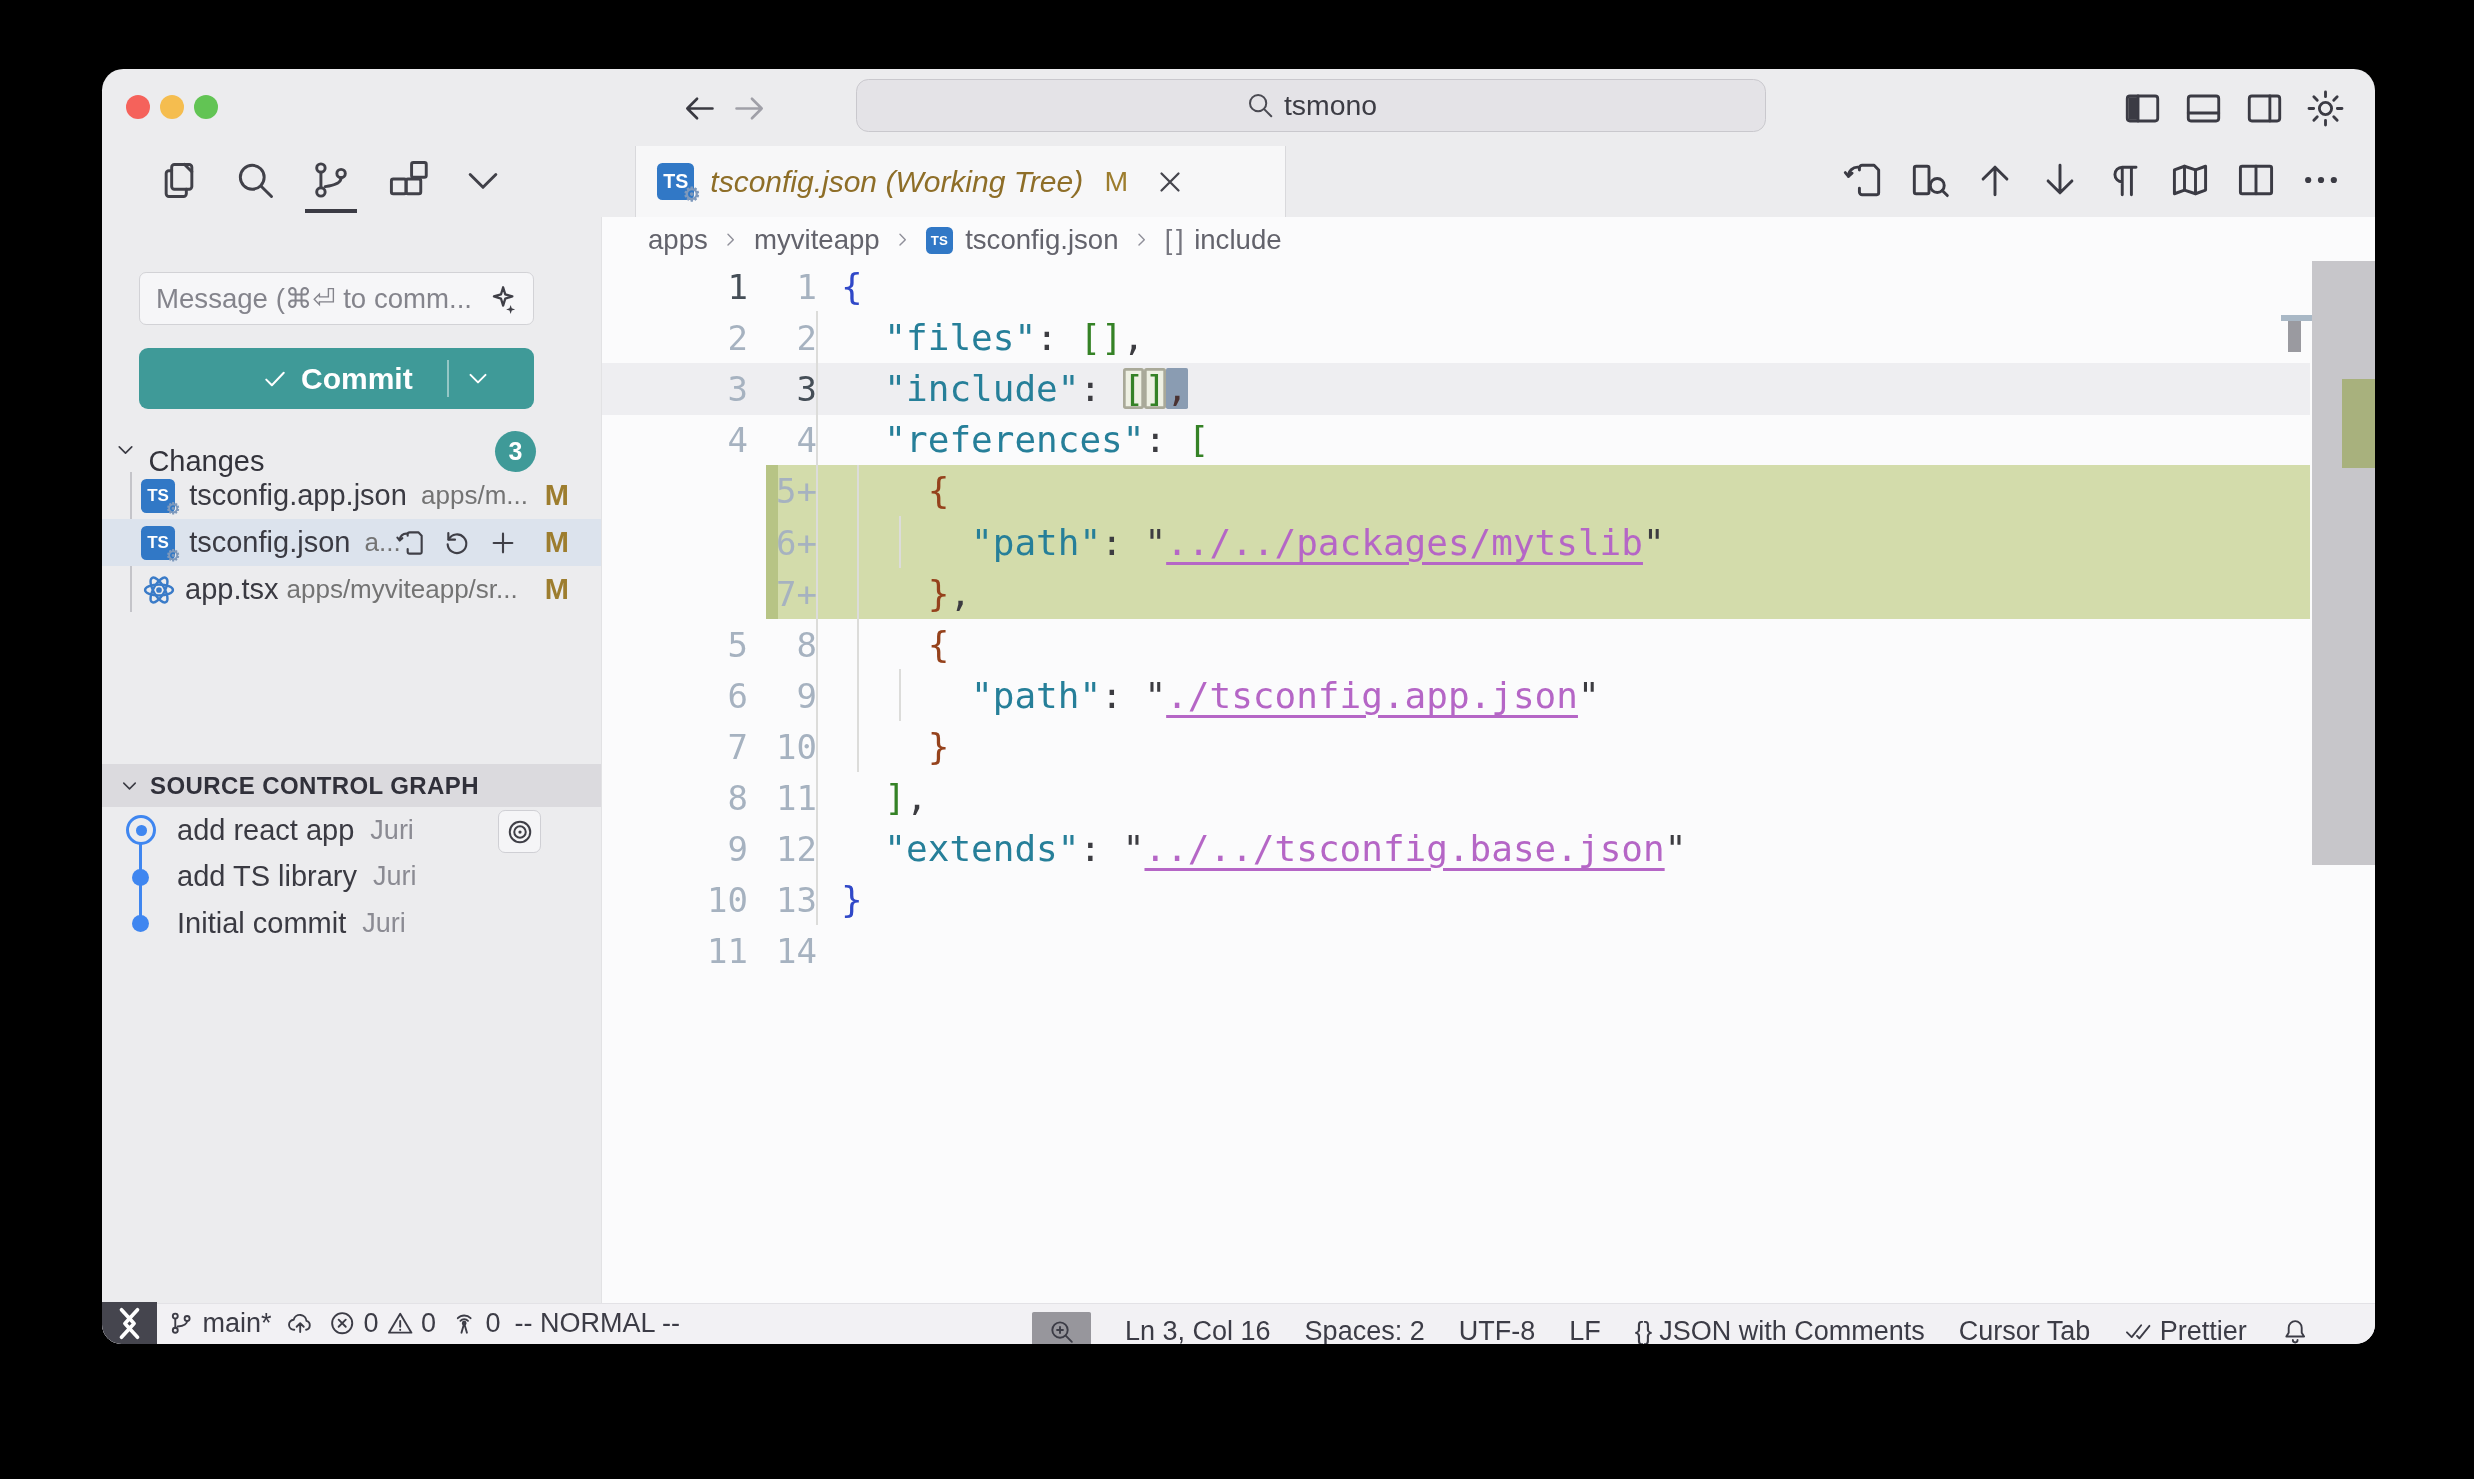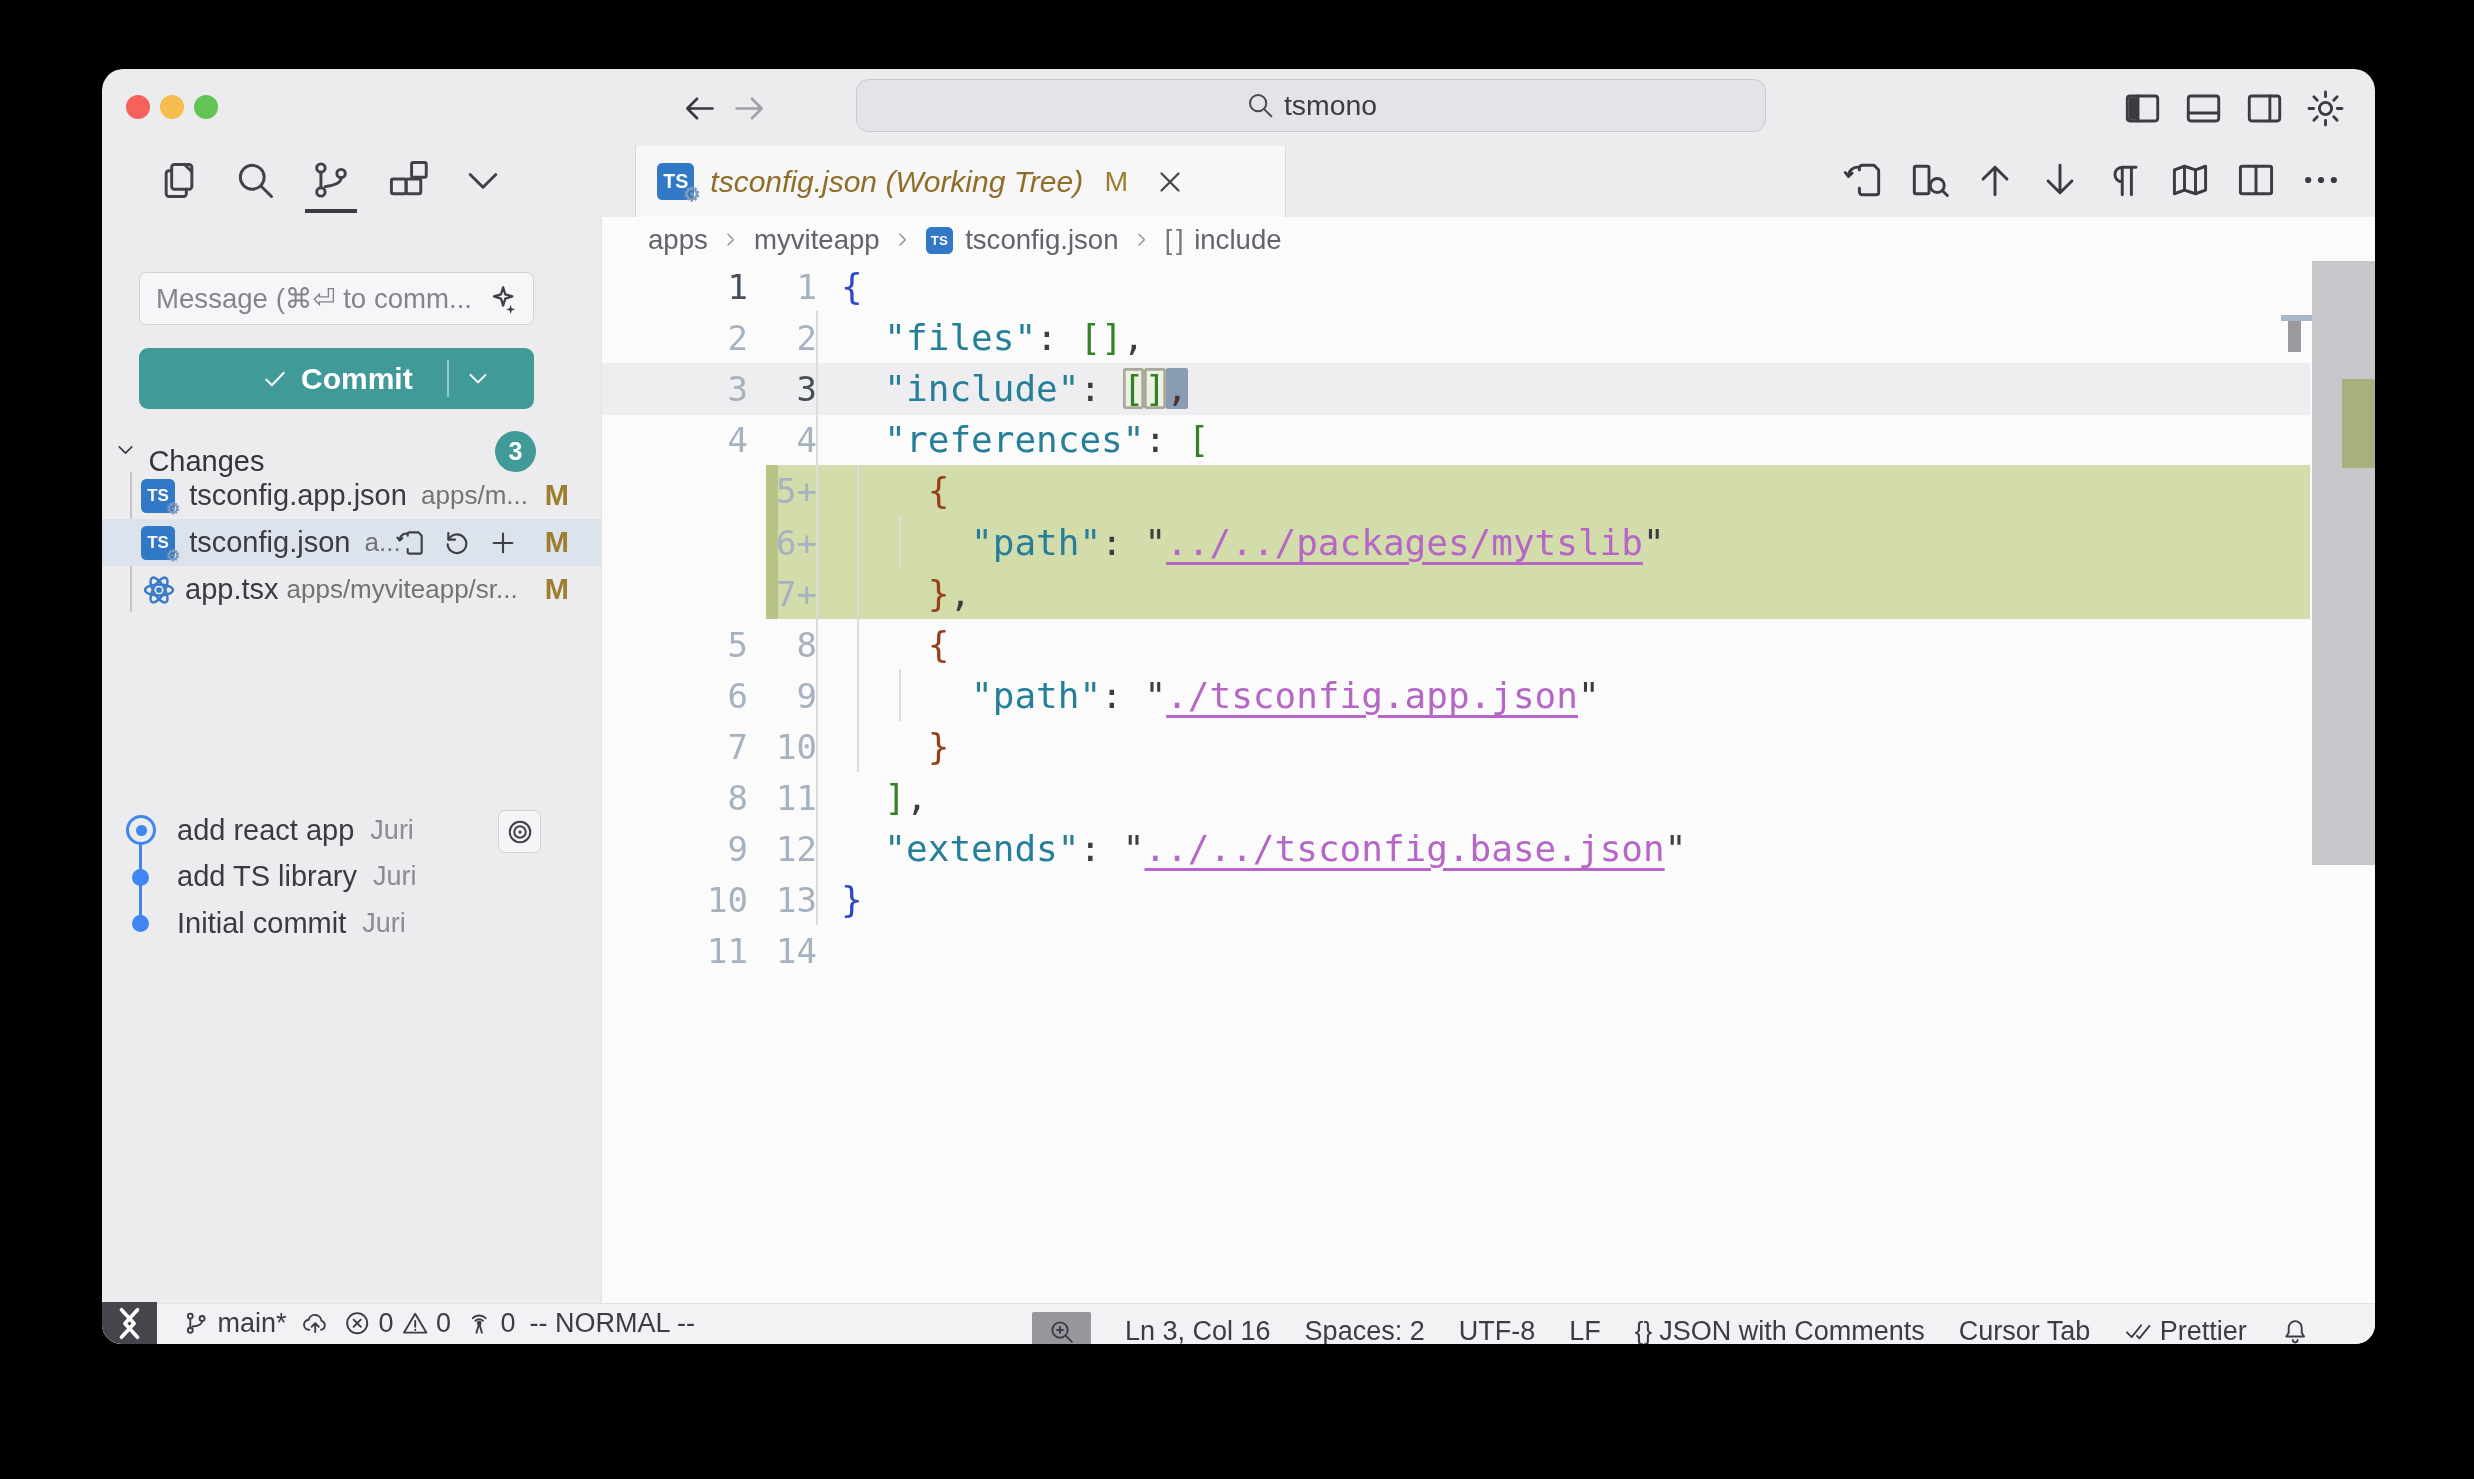--- a/index.html
+++ b/index.html
@@ -117,21 +117,21 @@
   #minimap-mark-bar { position:absolute; left:1679px; top:98px; width:31px; height:6.2px; background:#a9b8c6; }
   #minimap-mark-stem { position:absolute; left:1686px; top:104px; width:13.3px; height:31px; background:#9a9aa0; }
   #scrollbar { position:absolute; left:1710px; top:44px; width:64px; height:604px; background:#c7c6ca; }
   #ruler-added { position:absolute; left:1740px; top:162px; width:33px; height:89px; background:#a8b17d; }
 
   
   #statusbar { position:absolute; left:0; bottom:0; width:100%; height:41px; background:#f2f1f4;
                border-top:1.8px solid #e3e2e6; font-size:27px; color:#3c3c46; }
   #sb-remote { position:absolute; left:0; top:-1.8px; width:55px; height:43px; background:#45454e;
                display:flex; align-items:center; justify-content:center; color:#fff; }
-  #sb-left { position:absolute; left:80px; top:0; height:39px; display:flex; gap:14px; align-items:center; }
+  #sb-left { position:absolute; left:65px; top:0; height:39px; display:flex; gap:14px; align-items:center; }
   #sb-right { position:absolute; left:930px; right:23px; top:8px; height:39px; display:flex; gap:34px; align-items:center; }
   .sb-item { display:flex; align-items:center; gap:7.1px; white-space:nowrap; }
   .sb-item .icon-btn { width:28.4px; height:28.4px; color:#3c3c46; }
   .sb-box { background:#97969c; color:#26262c; width:59px; height:39px; display:flex;
             align-items:center; justify-content:center; border-radius:1.8px; }
   .braces-glyph { font-size:26px; }
 
   .icon-btn svg { width:100%; height:100%; display:block; }
 </style>
 </head>
@@ -369,20 +369,28 @@
               <ellipse cx="12" cy="12" rx="9.3" ry="3.7"></ellipse>
               <ellipse cx="12" cy="12" rx="9.3" ry="3.7" transform="rotate(60 12 12)"></ellipse>
               <ellipse cx="12" cy="12" rx="9.3" ry="3.7" transform="rotate(120 12 12)"></ellipse>
             </svg>
           </span>
           <span class="fname">app.tsx</span>
           <span class="fdesc">apps/myviteapp/sr...</span>
           <span class="fstatus">M</span>
         </div>
       </div>
+    <div class="sec-head" id="scg-head" style="top: 547px;">
+      <span class="chev icon-btn" id="scg-chev">
+          <svg viewBox="0 0 24 24" fill="none" stroke="currentColor" stroke-width="1.6" stroke-linecap="round" stroke-linejoin="round">
+            <path d="M6 9.5l6 6 6-6"></path>
+          </svg>
+        </span>
+      <span>SOURCE CONTROL GRAPH</span>
+    </div>
     <div id="graph-line"></div>
     <div id="commit-rows">
         <div class="commit-row" style="top: 590px;">
           <span class="cmsg">add react app</span>
           <span class="cauthor">Juri</span>
         </div>
         <div class="commit-row" style="top: 636px;">
           <span class="cmsg">add TS library</span>
           <span class="cauthor">Juri</span>
         </div>

